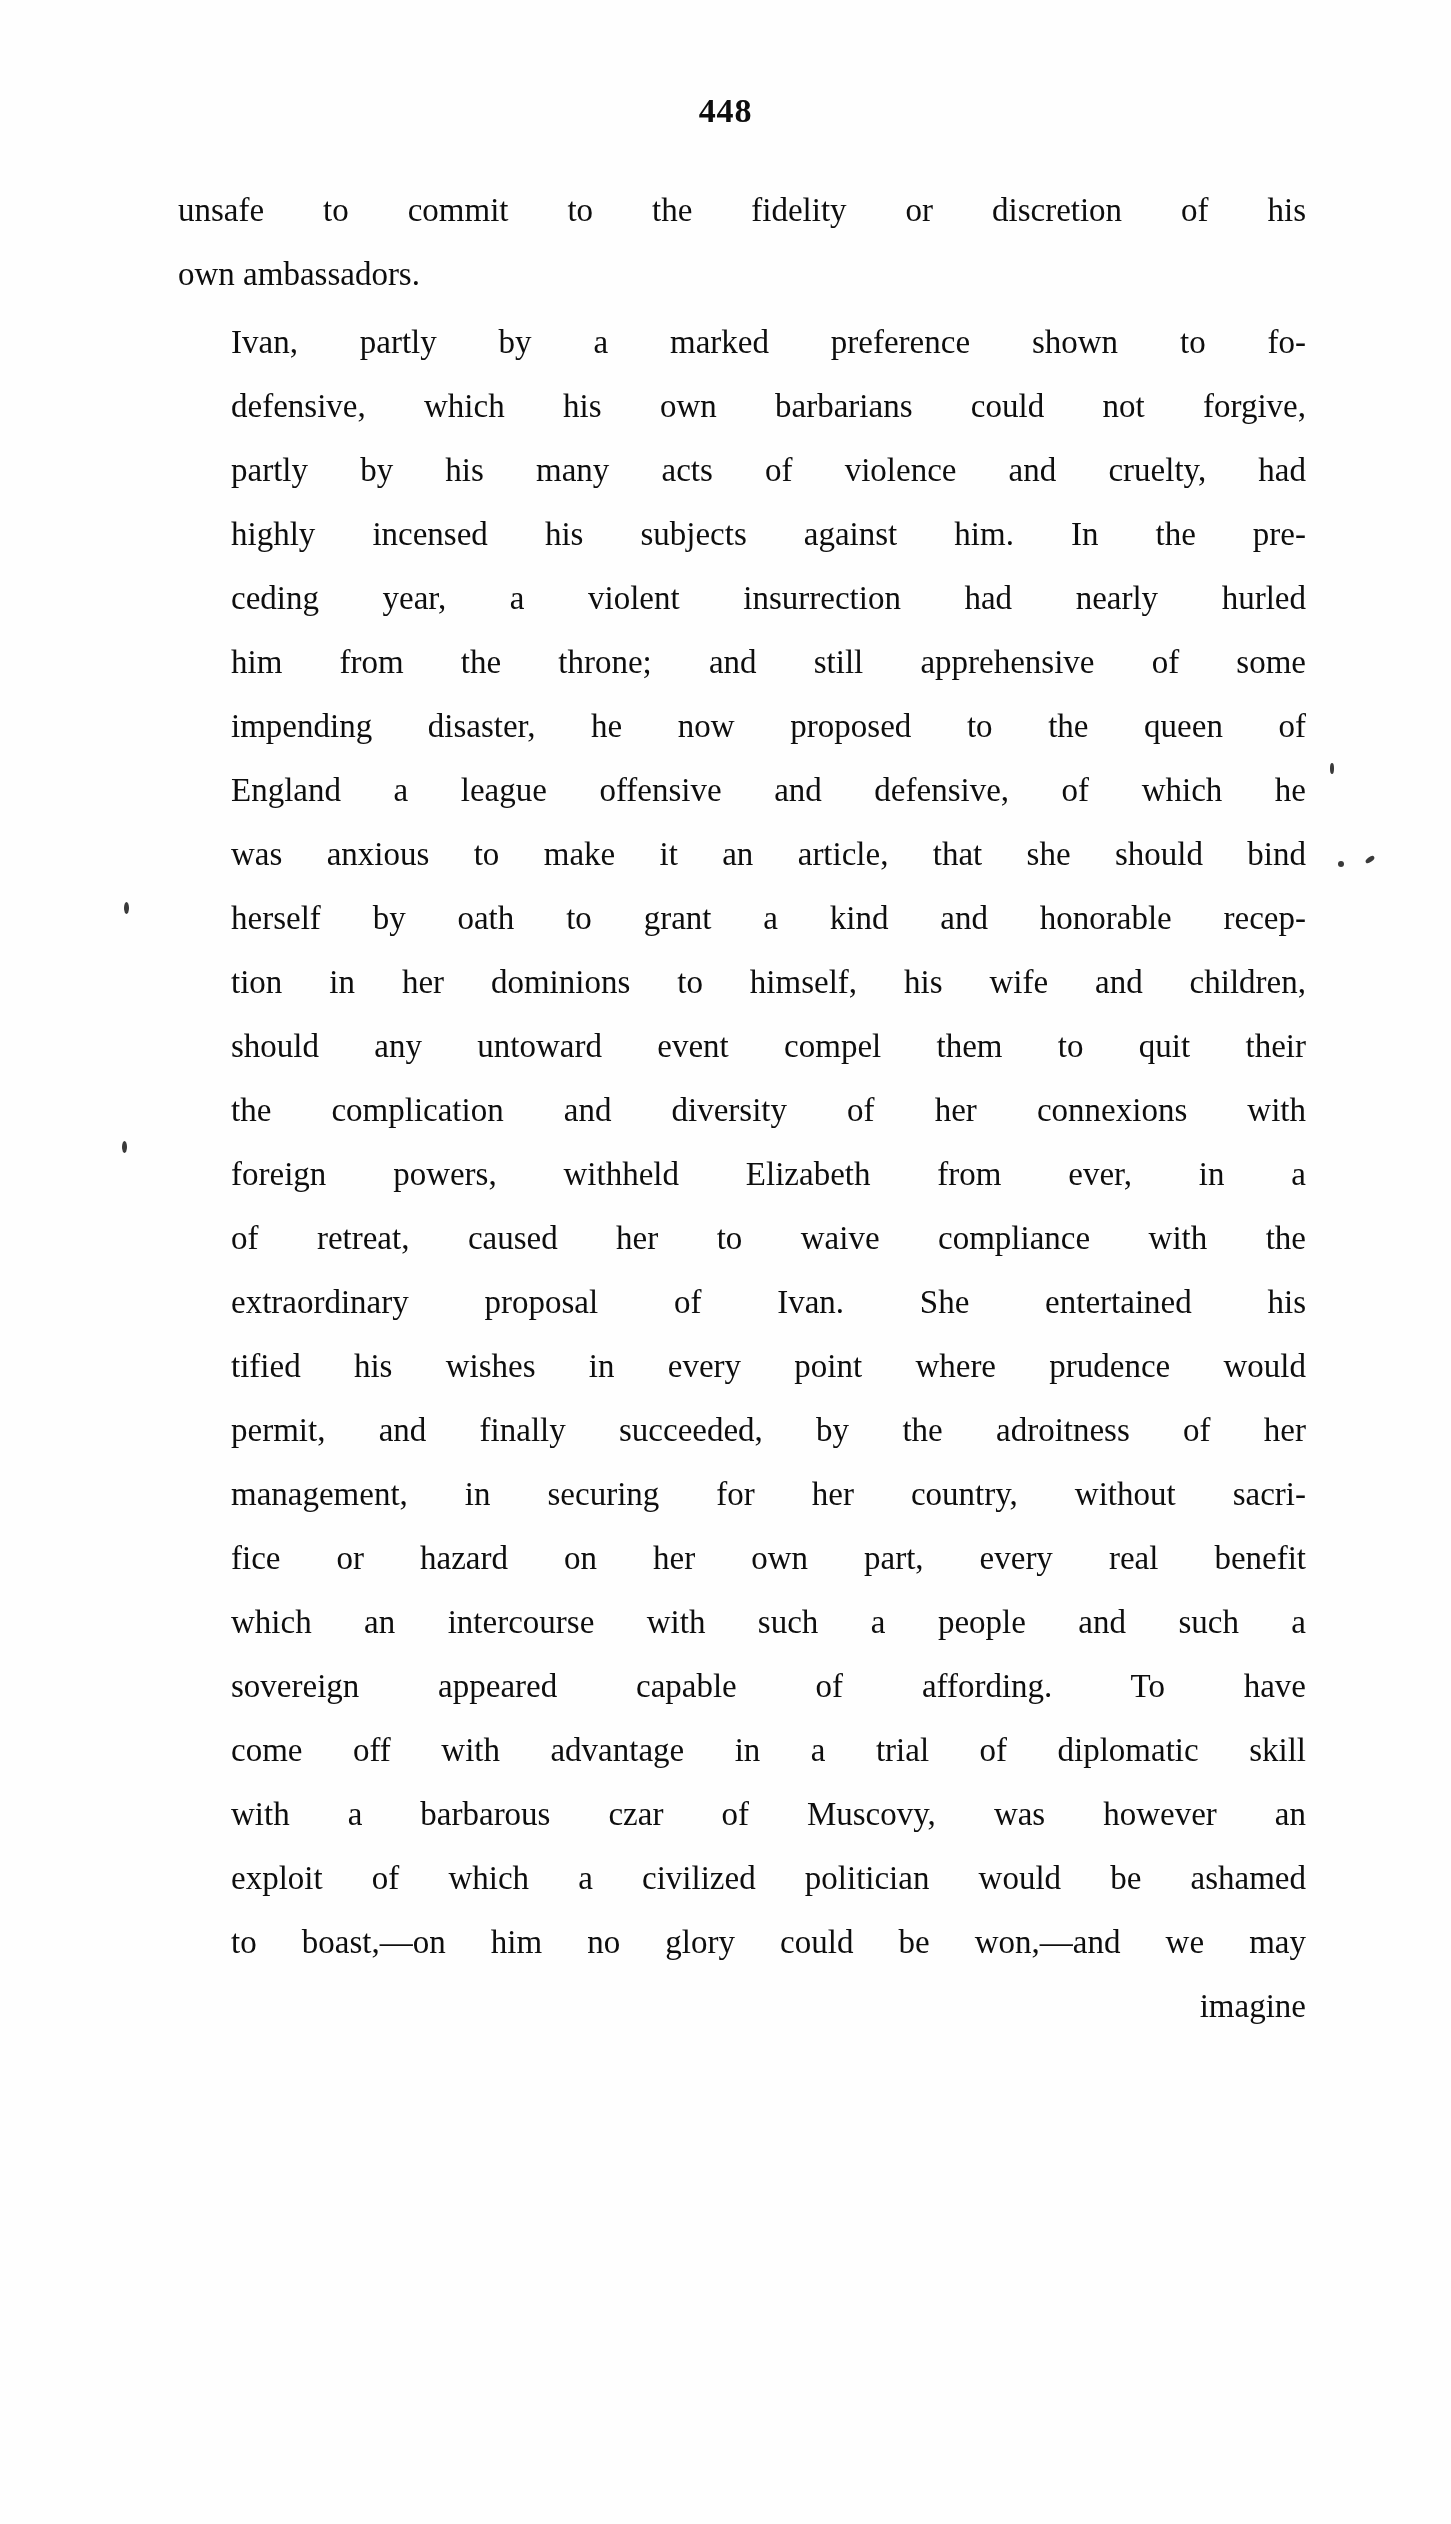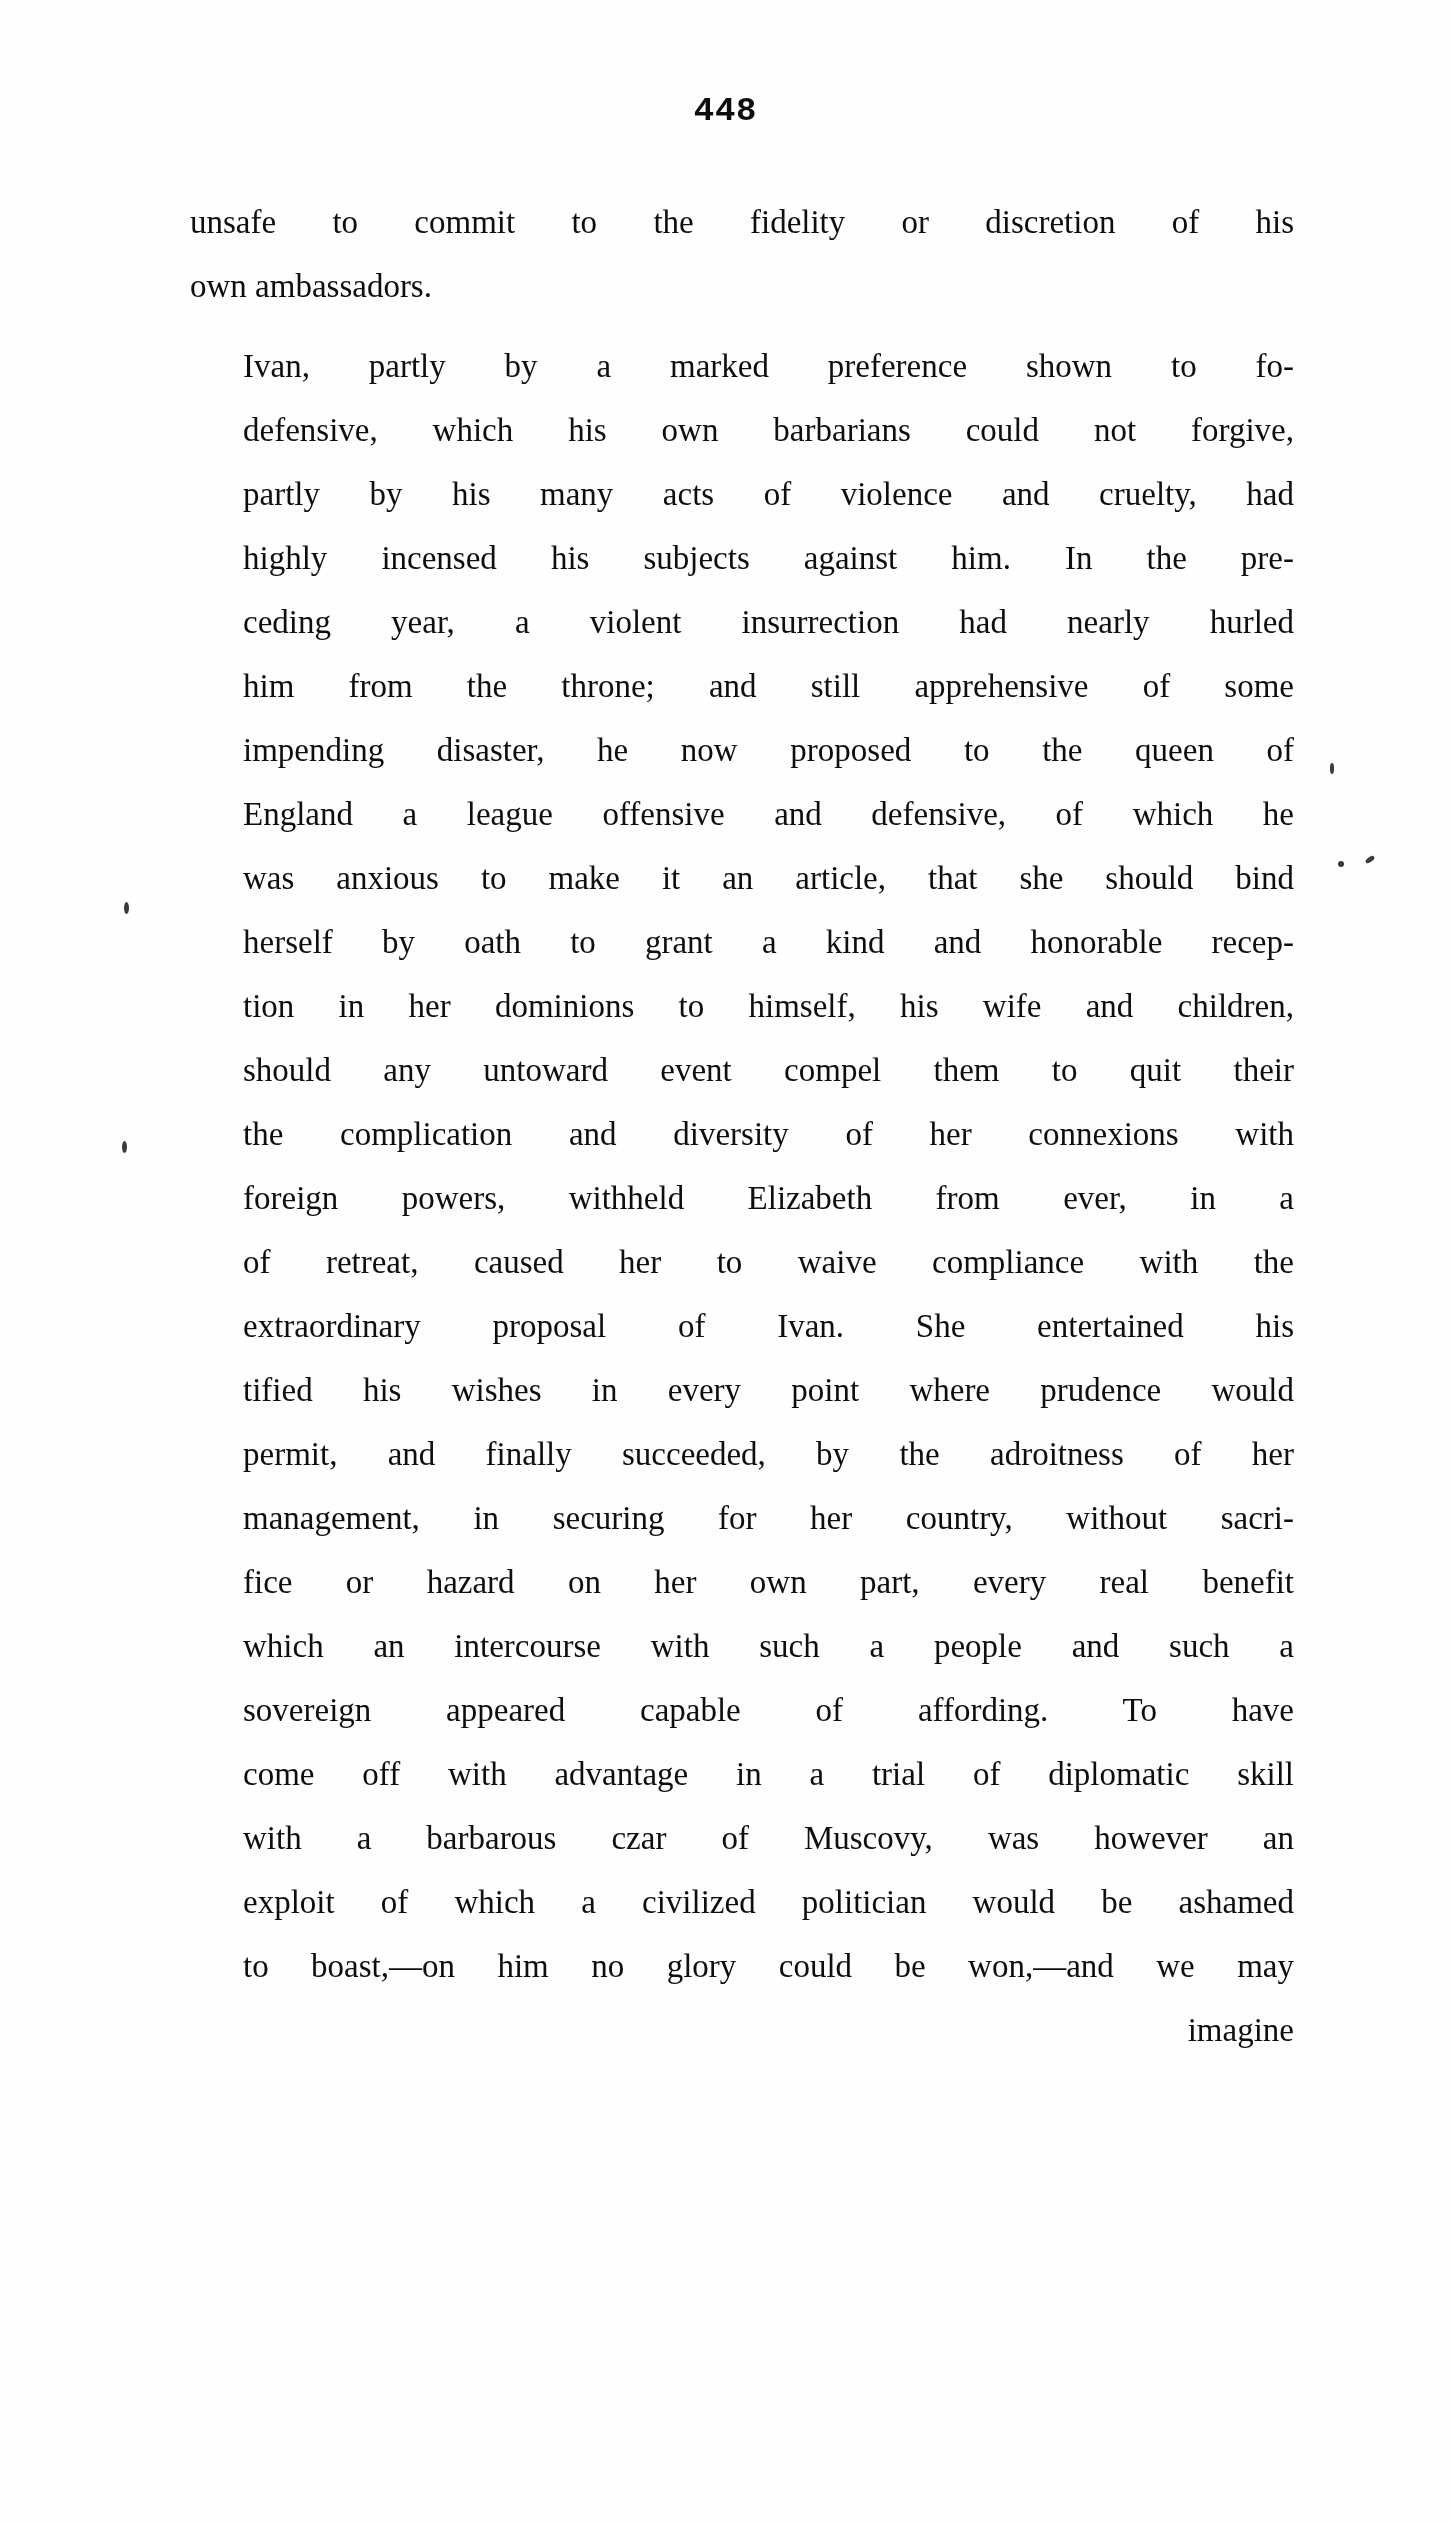--- a/index.html
+++ b/index.html
@@ -14,40 +14,40 @@
     background: #fefefe;
     margin: 0 auto;
     overflow: hidden;
   }
   .page-number {
     position: absolute;
     top: 92px;
     left: 0;
     width: 1451px;
     text-align: center;
-    font-family: Liberation Mono, monospace;
+    font-family: Liberation Serif, serif;
     font-weight: bold;
     font-size: 34px;
     letter-spacing: 0.8px;
     color: #0d0d0d;
   }
   .text-block {
     position: absolute;
     top: 174px;
     left: 174px;
     width: 1136px;
     font-family: "Liberation Serif", serif;
     font-size: 33px;
     line-height: 64px;
     color: #0e0e0e;
     text-align: justify;
     text-justify: inter-word;
   }
   .para {
-    margin: 16px;
+    margin: 4px;
     font-family: Liberation Serif, serif;
   }
   .para.indent {
     text-indent: 53px;
   }
   
   .jline {
     display: block;
     text-align: justify;
     text-align-last: justify;

